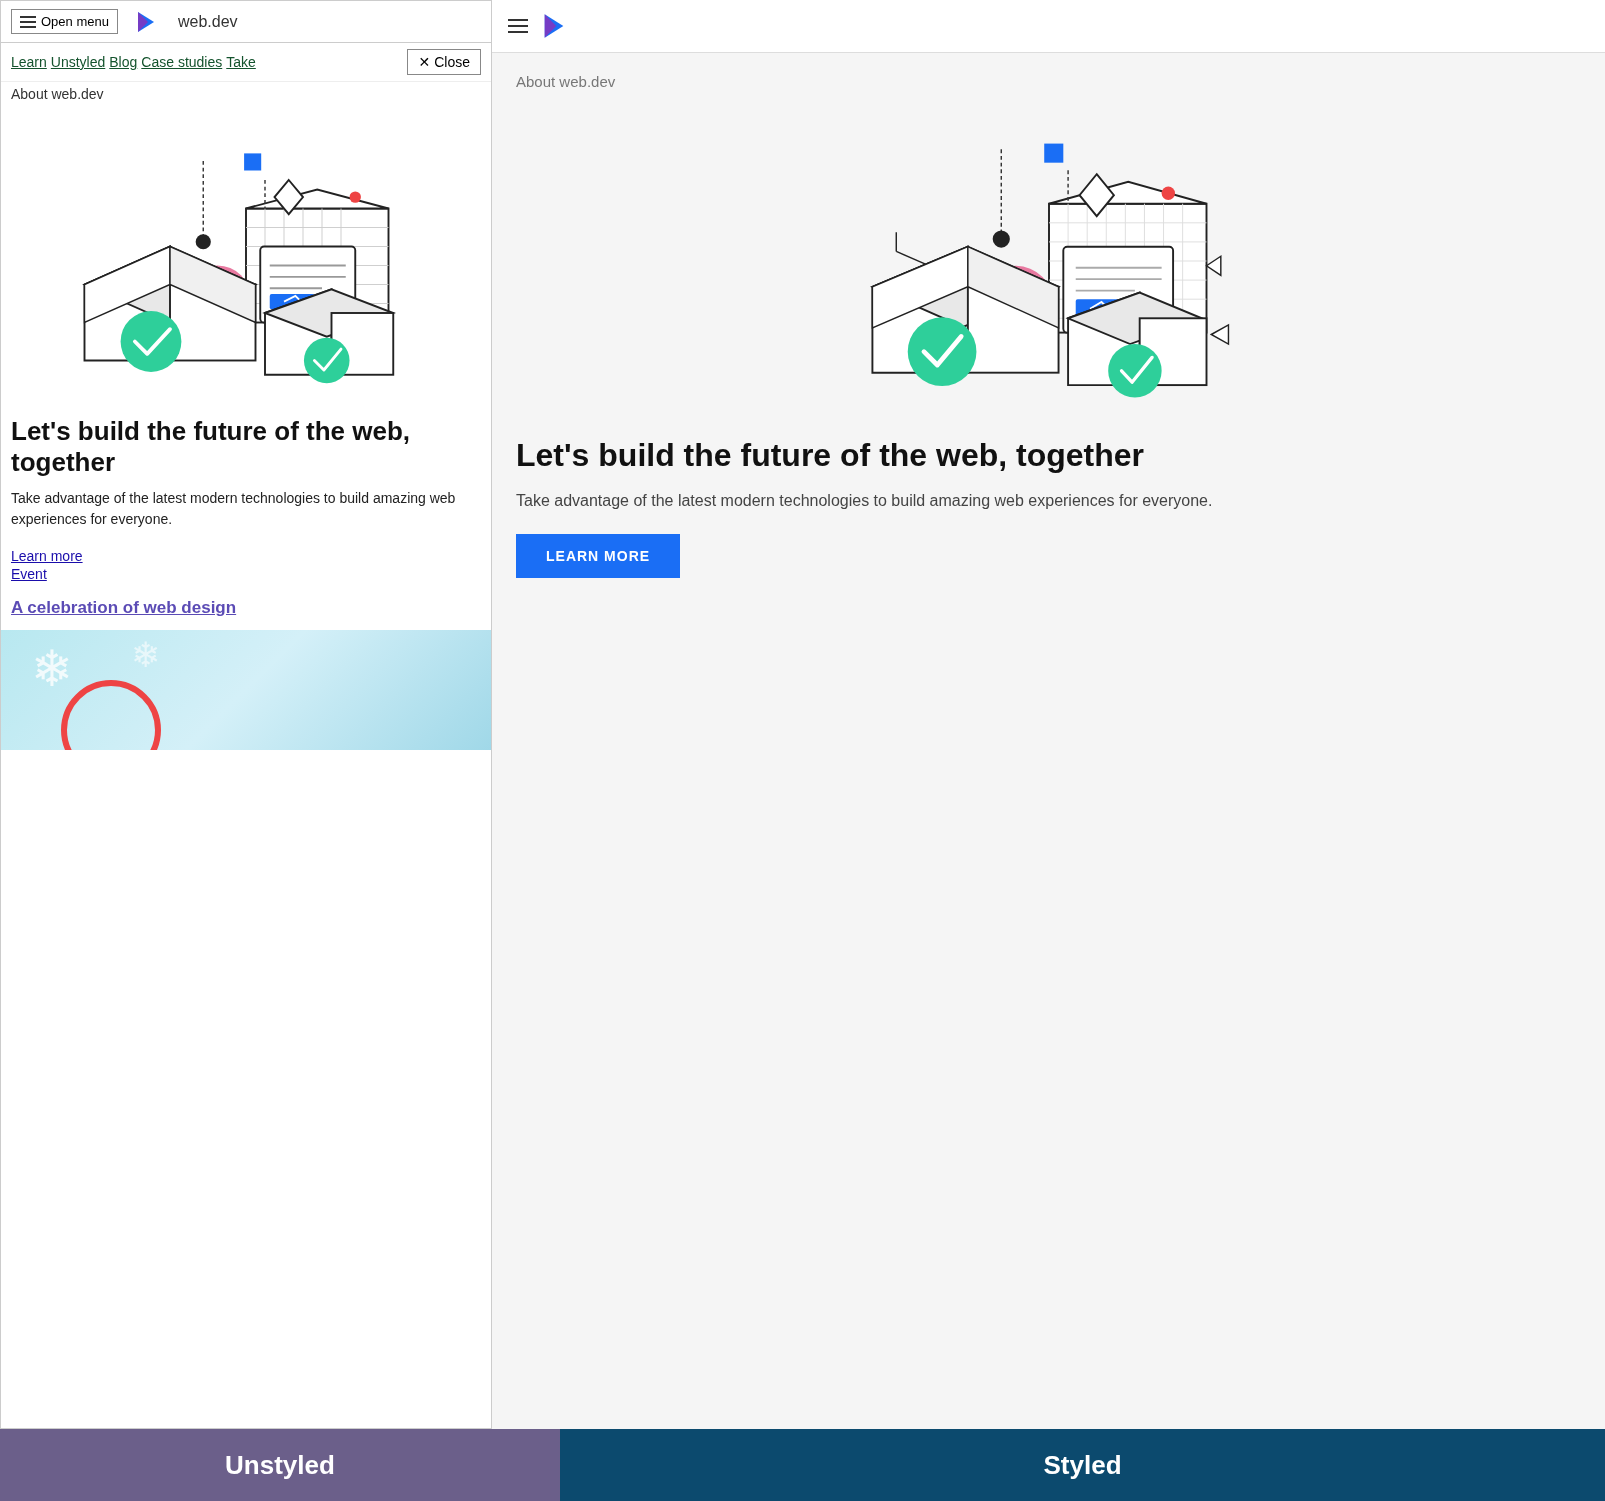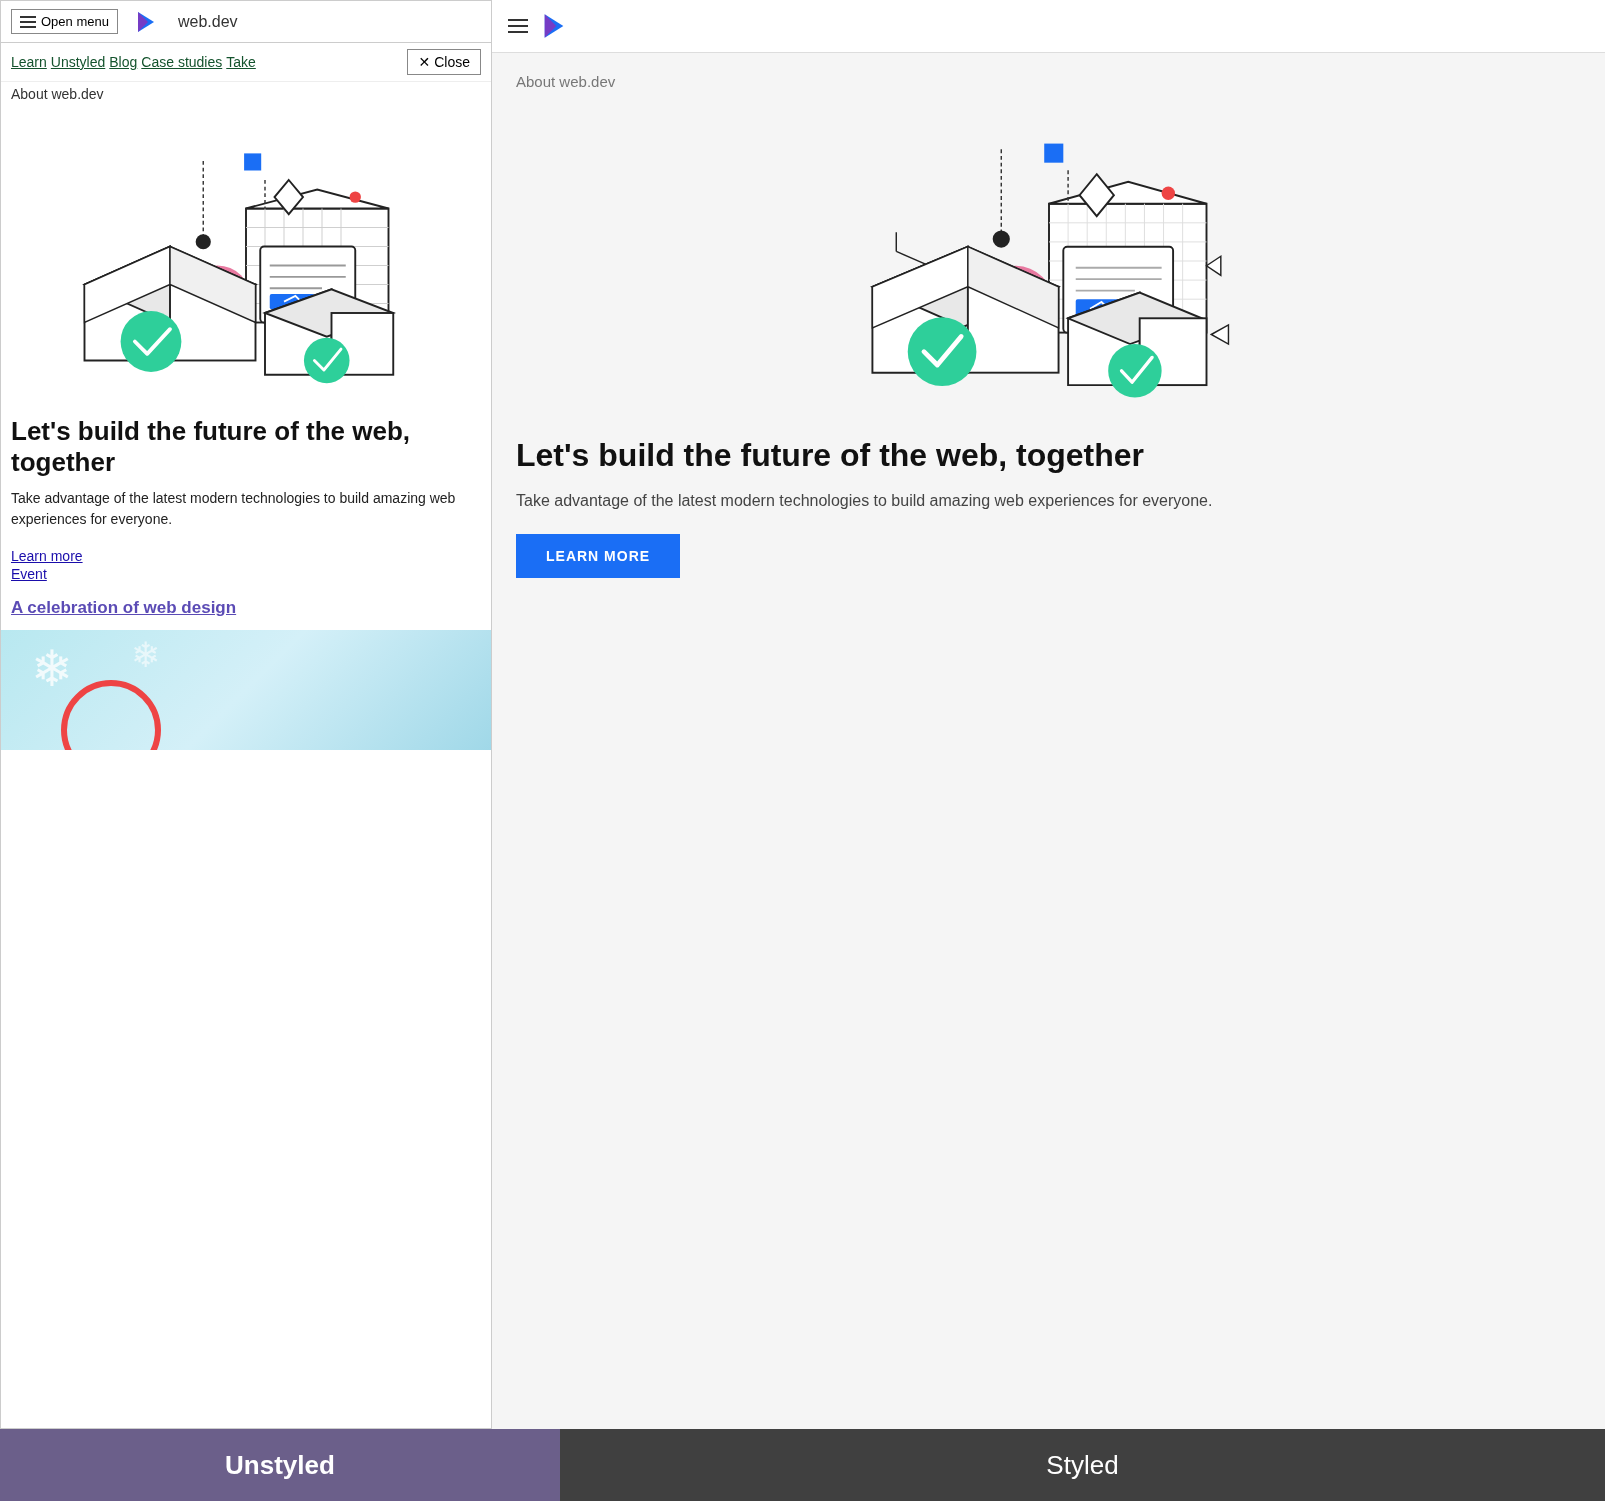--- a/index.html
+++ b/index.html
@@ -287,27 +287,27 @@
       display: flex;
       align-items: center;
       justify-content: center;
       color: white;
       font-size: 26px;
       font-weight: bold;
     }
 
     .label-styled {
       flex: 1;
-      background: #404040;
+      background: #0c4a6e;
       display: flex;
       align-items: center;
       justify-content: center;
       color: white;
       font-size: 26px;
-      font-weight: normal;
+      font-weight: bold;
     }
 
     
     .illustration-svg {
       width: 380px;
       height: 280px;
     }
 
     .illustration-svg-right {
       width: 420px;

